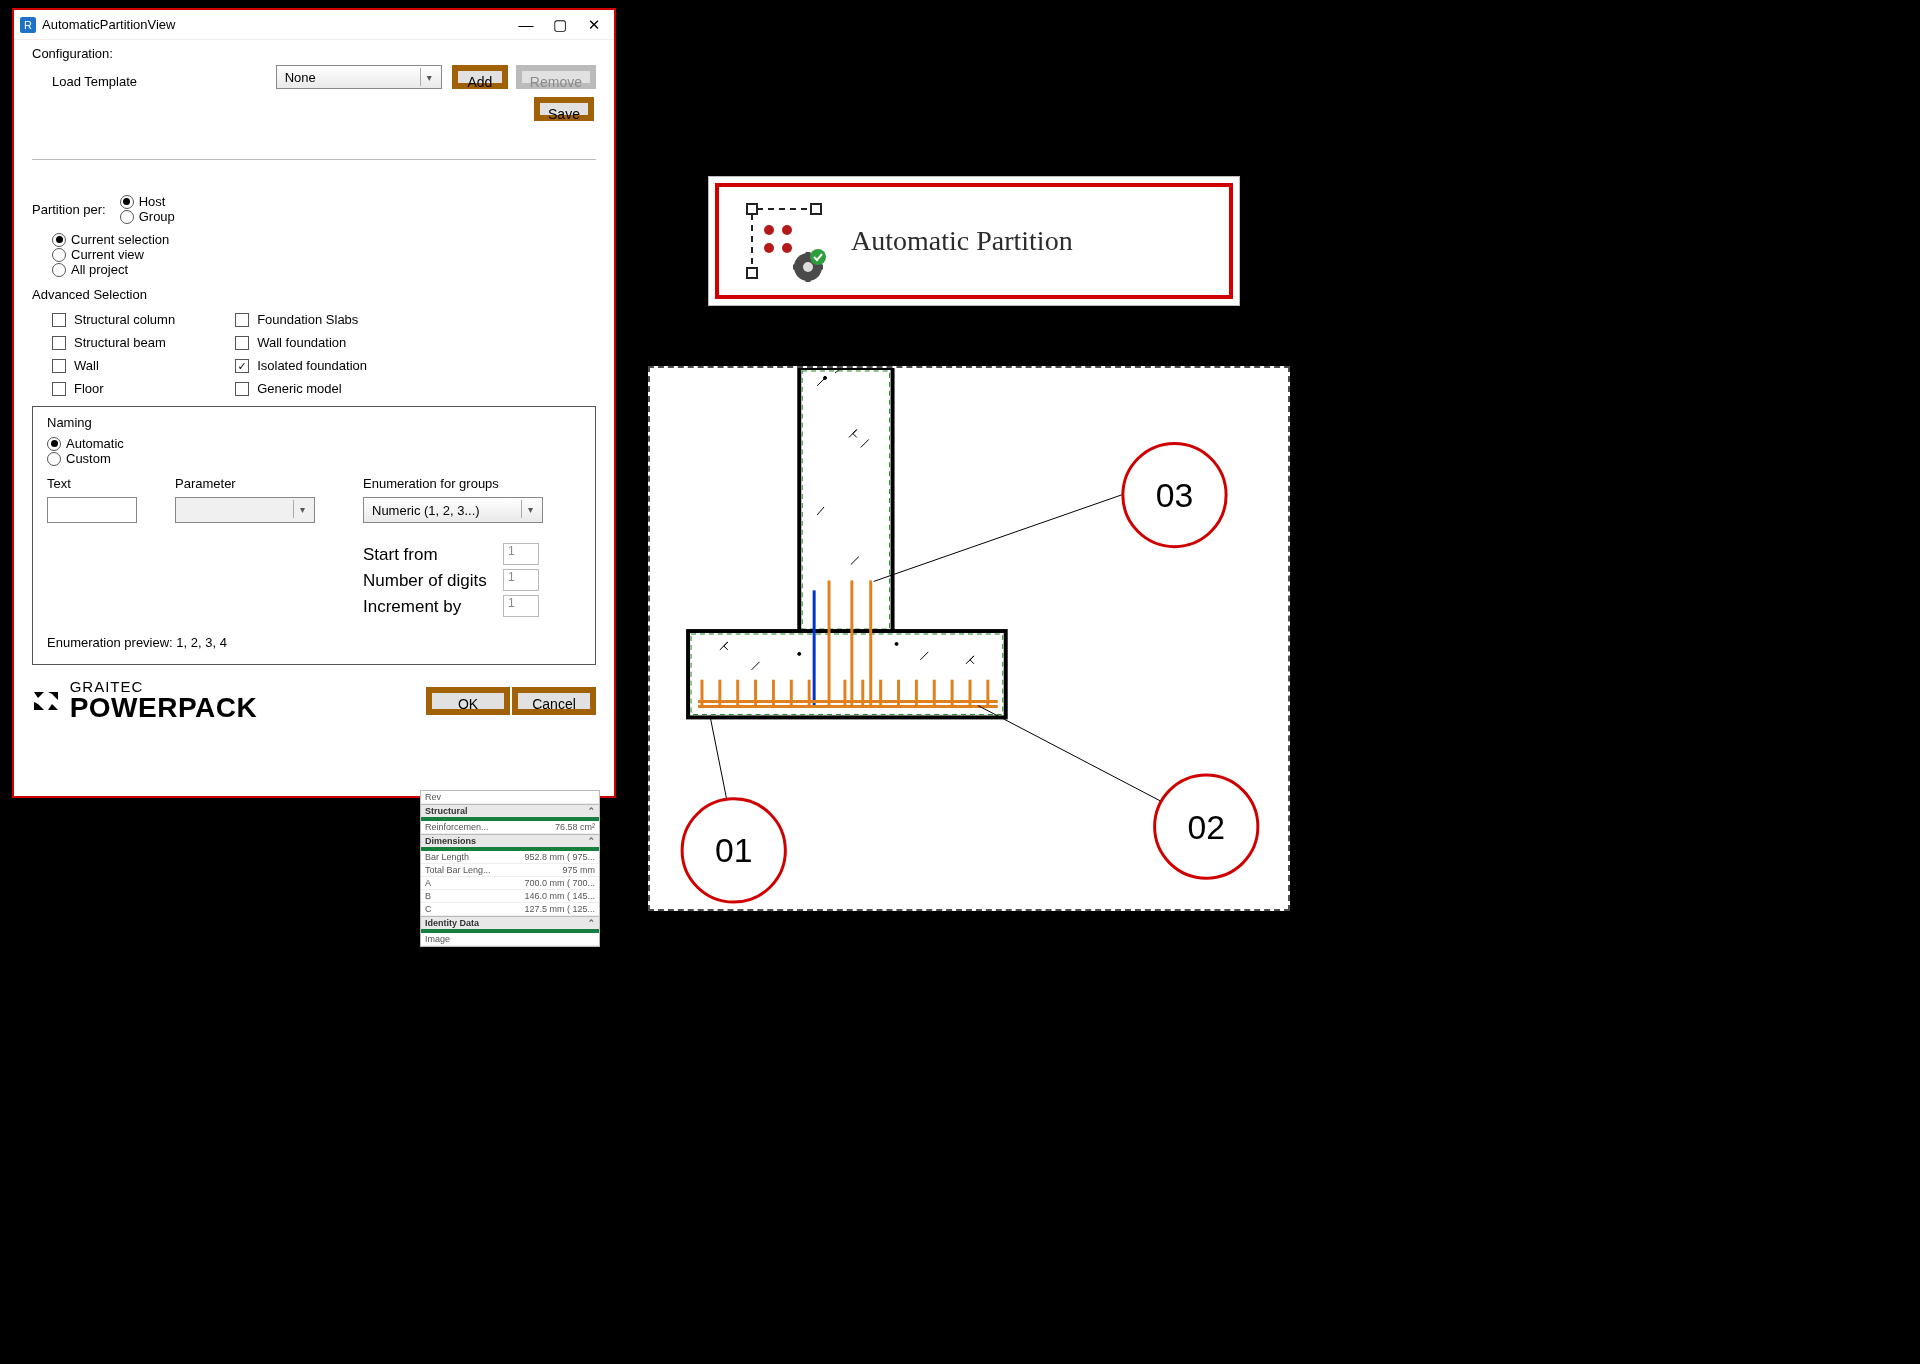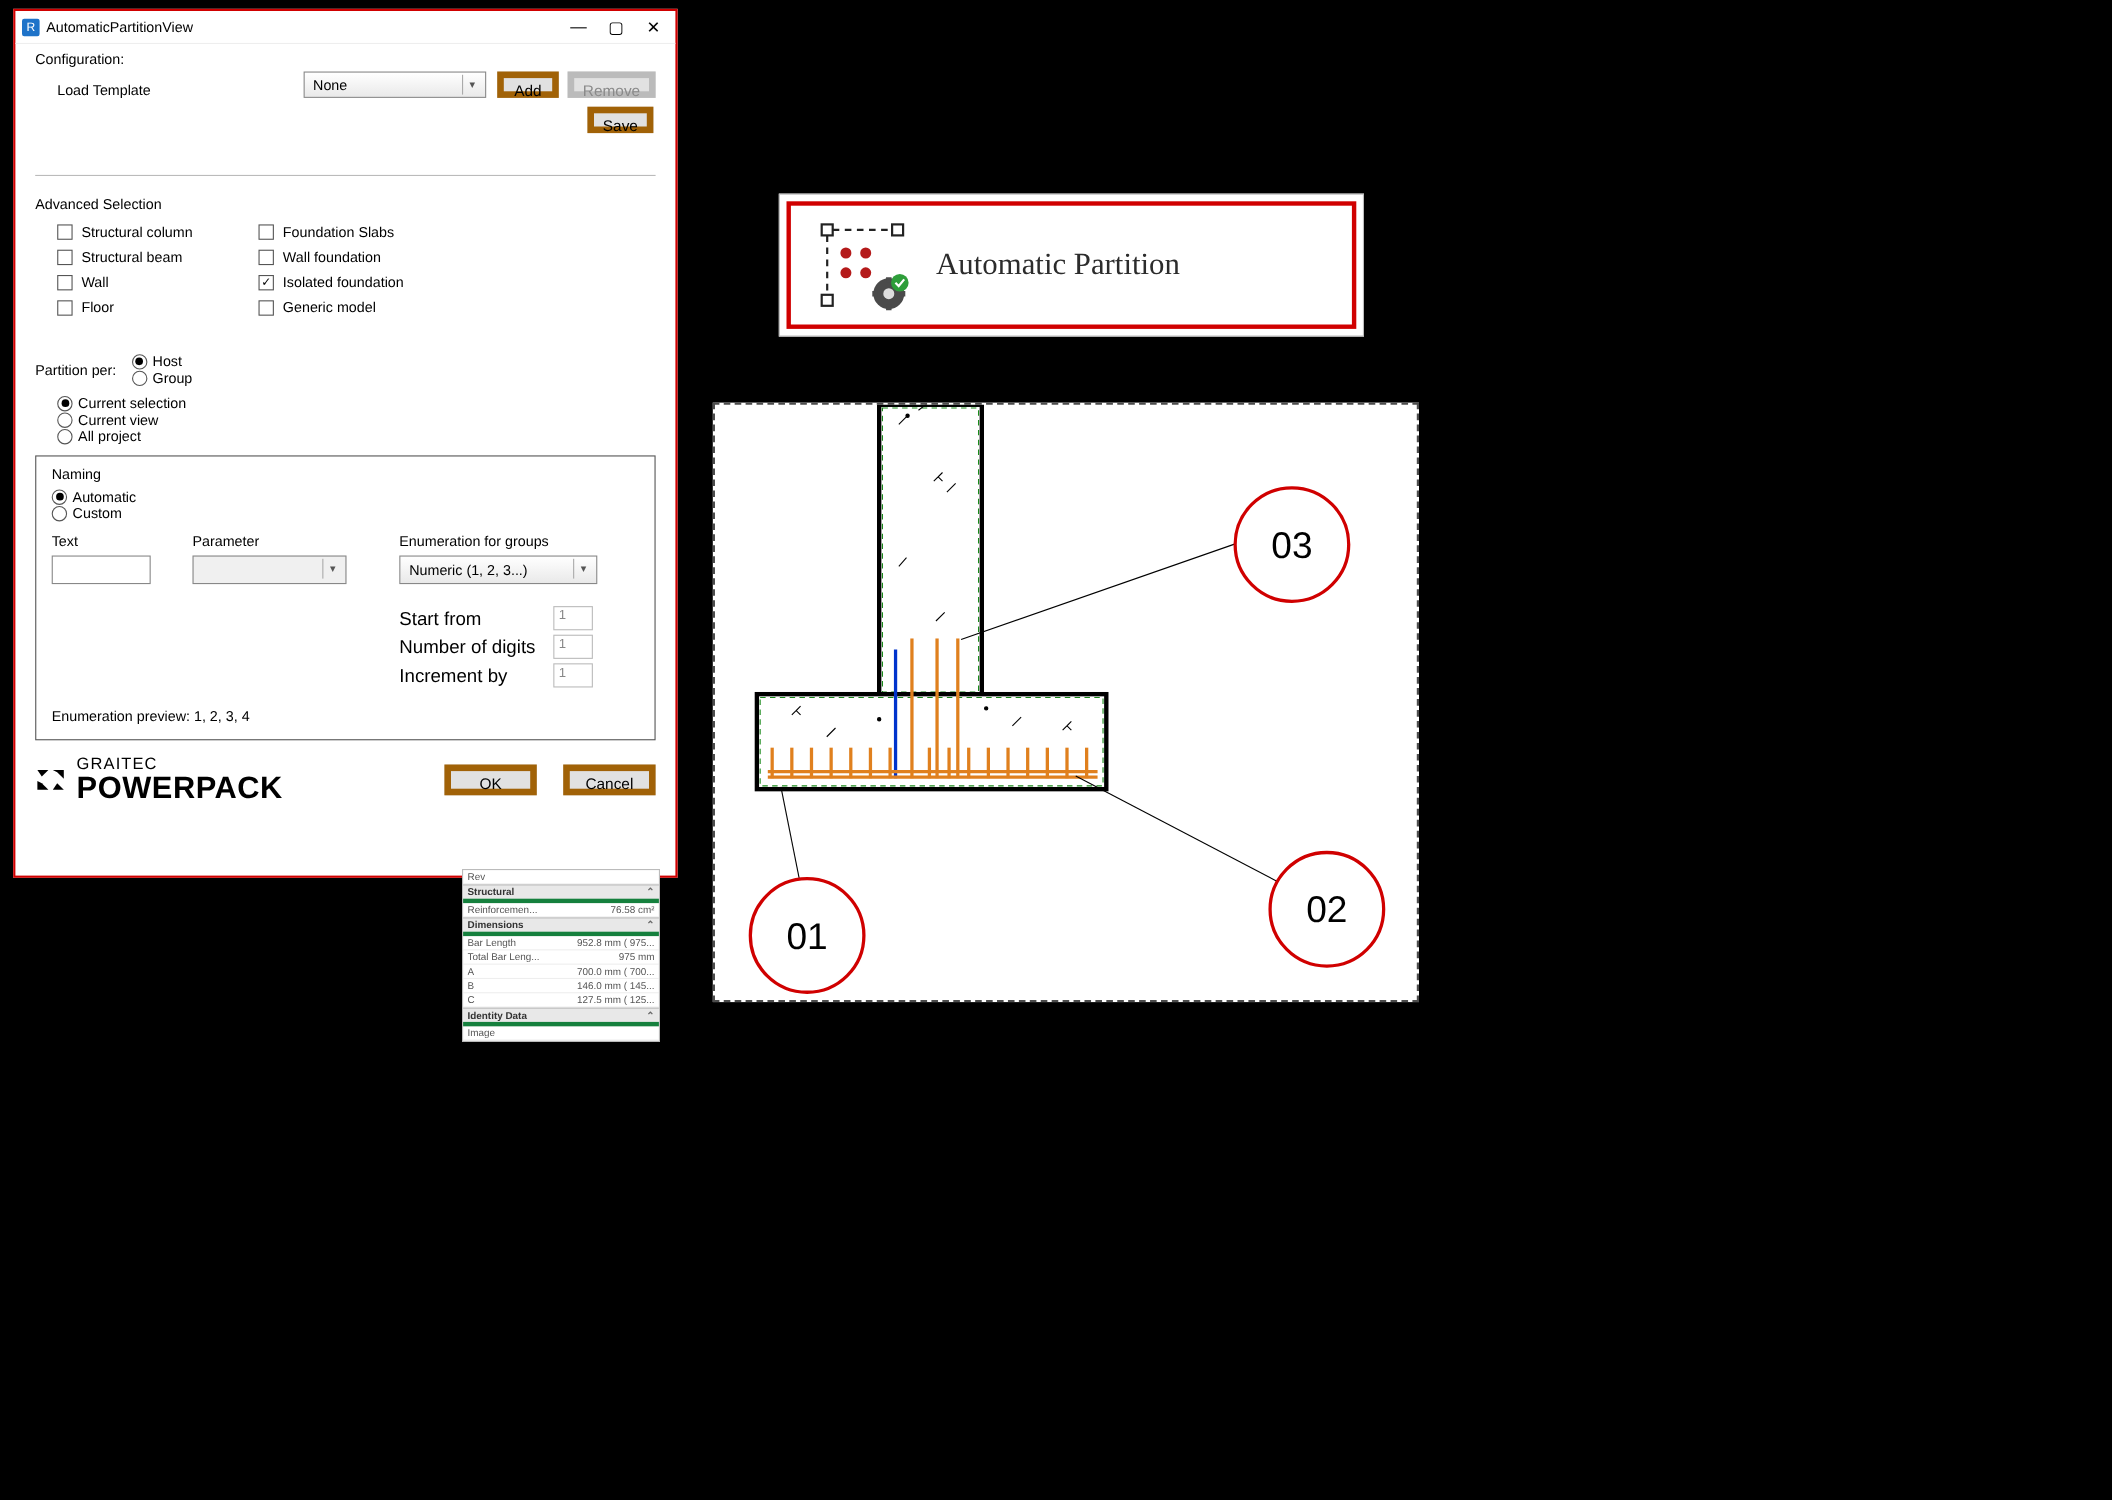--- a/index.html
+++ b/index.html
@@ -141,21 +141,21 @@
     display: flex; align-items: center; justify-content: space-between;
     padding: 0 18px 10px 18px;
     margin-top: 14px;
   }
   .brand {
     font-family: Arial, sans-serif; line-height: 1;
   }
   .brand svg { vertical-align: middle; margin-right: 6px; }
   .brand .bline { font-size: 15px; letter-spacing: 1px; font-weight: 400; color:#000;}
   .brand .bbold { font-size: 28px; font-weight: 800; letter-spacing: .5px; color:#000;}
-  .footer-btns { display: flex; gap: 24px; padding-left: 47px; }
+  .footer-btns { display: flex; gap: 2px; padding-left: 47px; }
   .footer-btns .btn { min-width: 84px; height: 28px; }
 
   
   .tooltile {
     position: absolute;
     top: 176px;
     left: 708px;
     width: 532px;
     height: 130px;
     background: #fff;
@@ -247,62 +247,20 @@
             <div class="btn disabled">Remove</div>
           </div>
         </div>
         <div class="save-row">
           <div class="btn" style="min-width:60px">Save</div>
         </div>
       </div>
 
       <hr class="sep">
 
-      <div class="sect">
-        <div class="label adv-heading">Advanced Selection</div>
-        <div class="check-grid">
-          <div class="check-col" id="checks-left">
-              <div class="chk">
-                <span class="box"></span>
-                <span>Structural column</span>
-              </div>
-              <div class="chk">
-                <span class="box"></span>
-                <span>Structural beam</span>
-              </div>
-              <div class="chk">
-                <span class="box"></span>
-                <span>Wall</span>
-              </div>
-              <div class="chk">
-                <span class="box"></span>
-                <span>Floor</span>
-              </div>
-            </div>
-          <div class="check-col" id="checks-right">
-              <div class="chk">
-                <span class="box"></span>
-                <span>Foundation Slabs</span>
-              </div>
-              <div class="chk">
-                <span class="box"></span>
-                <span>Wall foundation</span>
-              </div>
-              <div class="chk checked">
-                <span class="box"></span>
-                <span>Isolated foundation</span>
-              </div>
-              <div class="chk">
-                <span class="box"></span>
-                <span>Generic model</span>
-              </div>
-            </div>
-        </div>
-      </div>
-
       <div class="sect" style="margin-top:34px">
         <div class="radio-row">
           <span class="label">Partition per:</span>
           <span id="partition-opts">
               <span class="radio sel" style="margin-right: 14px;">
                 <span class="rdot"></span>
                 <span>Host</span>
               </span>
               <span class="radio" style="margin-right: 14px;">
                 <span class="rdot"></span>
@@ -318,20 +276,62 @@
               </span>
               <span class="radio" style="margin-right: 14px;">
                 <span class="rdot"></span>
                 <span>Current view</span>
               </span>
               <span class="radio" style="margin-right: 14px;">
                 <span class="rdot"></span>
                 <span>All project</span>
               </span>
             </span>
+        </div>
+      </div>
+
+      <div class="sect">
+        <div class="label adv-heading">Advanced Selection</div>
+        <div class="check-grid">
+          <div class="check-col" id="checks-left">
+              <div class="chk">
+                <span class="box"></span>
+                <span>Structural column</span>
+              </div>
+              <div class="chk">
+                <span class="box"></span>
+                <span>Structural beam</span>
+              </div>
+              <div class="chk">
+                <span class="box"></span>
+                <span>Wall</span>
+              </div>
+              <div class="chk">
+                <span class="box"></span>
+                <span>Floor</span>
+              </div>
+            </div>
+          <div class="check-col" id="checks-right">
+              <div class="chk">
+                <span class="box"></span>
+                <span>Foundation Slabs</span>
+              </div>
+              <div class="chk">
+                <span class="box"></span>
+                <span>Wall foundation</span>
+              </div>
+              <div class="chk checked">
+                <span class="box"></span>
+                <span>Isolated foundation</span>
+              </div>
+              <div class="chk">
+                <span class="box"></span>
+                <span>Generic model</span>
+              </div>
+            </div>
         </div>
       </div>
 
       <div class="naming-box">
         <div class="label">Naming</div>
         <div class="radio-row">
           <span id="naming-mode-opts">
               <span class="radio sel" style="margin-right: 14px;">
                 <span class="rdot"></span>
                 <span>Automatic</span>

